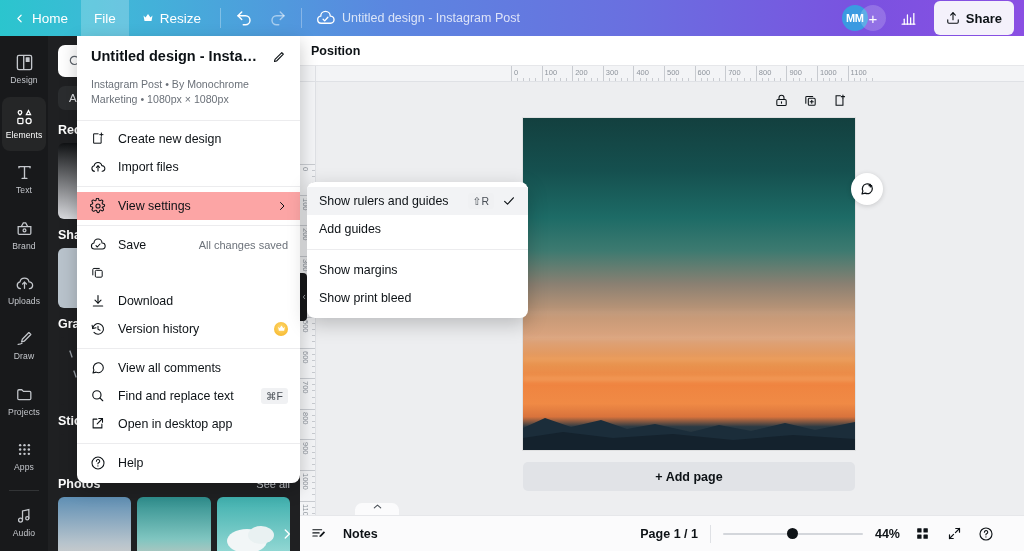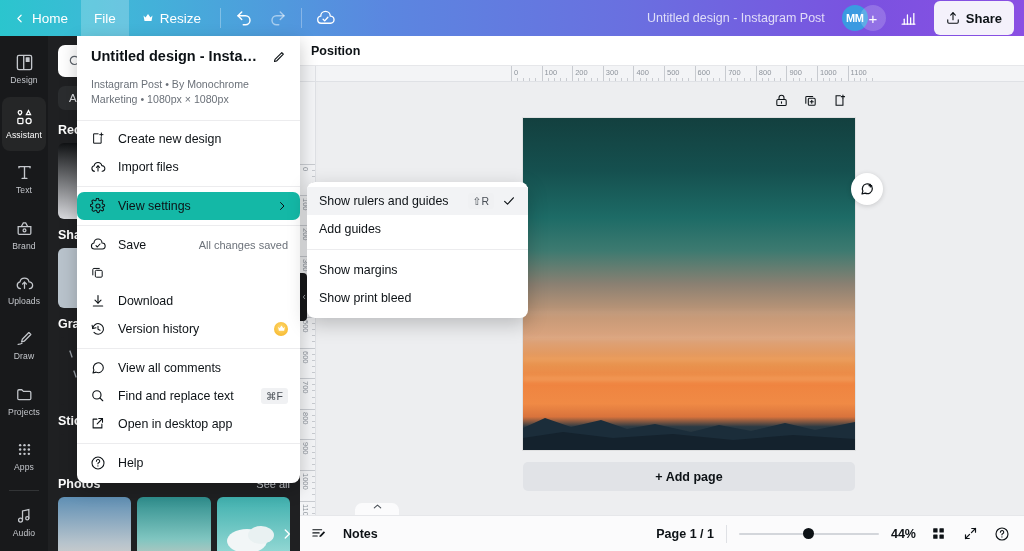--- a/index.html
+++ b/index.html
@@ -24,21 +24,21 @@
     cursor: pointer; white-space: nowrap;
   }
   .tb-btn.active { background: rgba(255,255,255,0.22); }
   .tb-sep { width: 1px; height: 20px; background: rgba(255,255,255,0.3); margin: 0 6px; }
   .tb-icon { display: flex; align-items: center; justify-content: center; }
   .tb-icon-btn {
     width: 34px; height: 30px; display: flex; align-items: center; justify-content: center;
     border-radius: 5px; cursor: pointer;
   }
   .doc-title-top {
-    flex: 1; text-align: right; padding-right: 17px;
+    flex: 1; text-align: left; padding-right: 17px;
     font-size: 12.5px; color: rgba(255,255,255,0.78); font-weight: 500;
     overflow: hidden; text-overflow: ellipsis; white-space: nowrap;
   }
   .avatar {
     width: 26px; height: 26px; border-radius: 50%;
     background: #3b9ae1; color: #fff; font-size: 11px; font-weight: 700;
     display: flex; align-items: center; justify-content: center;
     letter-spacing: -0.2px;
   }
   .avatar-plus {
@@ -190,21 +190,21 @@
   
   .bottombar {
     position: absolute; left: 300px; bottom: 0; width: 724px; height: 36px;
     background: #fbfbfc; border-top: 1px solid #e6e7ea;
     display: flex; align-items: center; z-index: 6;
   }
   .notes-btn {
     display: flex; align-items: center; gap: 17px; margin-left: 11px;
     font-size: 12.5px; font-weight: 700; color: #0d1216; cursor: pointer;
   }
-  .bb-right { margin-left: auto; display: flex; align-items: center; gap: 12px; padding-right: 12px; }
+  .bb-right { margin-left: auto; display: flex; align-items: center; gap: 12px; padding-right: 28px; }
   .pagelabel { font-size: 12.5px; font-weight: 700; color: #0d1216; }
   .vdiv { width: 1px; height: 18px; background: #dfe1e5; }
   .slider { position: relative; width: 140px; height: 14px; display: flex; align-items: center; }
   .slider-track { width: 100%; height: 2px; background: #d3d6db; border-radius: 2px; }
   .slider-knob {
     position: absolute; left: 46%; width: 11px; height: 11px; border-radius: 50%;
     background: #0d1216; cursor: pointer;
   }
   .zoomval { font-size: 12.5px; font-weight: 700; color: #0d1216; }
   .bb-icon { width: 20px; height: 20px; display: flex; align-items: center; justify-content: center; cursor: pointer; }
@@ -227,21 +227,21 @@
   .fm-title {
     font-size: 14.5px; font-weight: 700; color: #0d1216;
     white-space: nowrap; overflow: hidden; text-overflow: ellipsis;
   }
   .fm-sub { font-size: 10.6px; color: #6b7179; line-height: 1.45; margin-top: 12px; }
   .fm-list { padding-top: 4px; }
   .fm-item {
     display: flex; align-items: center; gap: 12px;
     height: 28px; padding: 0 12px; cursor: pointer; font-size: 12.4px; color: #0d1216;
   }
-  .fm-item.sel { background: #14b8a6; border-radius: 7px; }
+  .fm-item.sel { background: #fca5a5; }
   .fm-item .lbl { flex: 1; white-space: nowrap; }
   .fm-item .meta { font-size: 11px; color: #6b7179; }
   .fm-kbd {
     font-size: 10.5px; color: #4a5057; background: #f0f1f3;
     border-radius: 3px; padding: 2px 5px;
   }
   .fm-div { height: 1px; background: #ececee; margin: 5px 0; }
   .fm-ico { width: 17px; display: flex; align-items: center; justify-content: center; color: #0d1216; }
   .crown {
     width: 14px; height: 14px; border-radius: 50%;
@@ -357,21 +357,21 @@
     </div>
     <div class="rail-item active">
       <span>
         <svg width="19" height="19" viewBox="0 0 24 24" fill="none" stroke="currentColor" stroke-width="1.6">
             <path d="M6.3 3.2c-1.3 0-2.3 1-2.3 2.2 0 1.9 2.3 3.4 2.3 3.4S8.6 7.3 8.6 5.4c0-1.2-1-2.2-2.3-2.2z"></path>
             <path d="M17 3.3l2.6 5h-5.2z"></path>
             <rect x="3.6" y="13.2" width="6.4" height="6.4" rx="1"></rect>
             <circle cx="17.2" cy="16.4" r="3.2"></circle>
           </svg>
       </span>
-      <span class="rail-label">Assistant</span>
+      <span class="rail-label">Elements</span>
     </div>
     <div class="rail-item">
       <span>
         <svg width="19" height="19" viewBox="0 0 24 24" fill="none" stroke="currentColor" stroke-width="1.7" stroke-linecap="round">
             <path d="M5 6V4.5h14V6"></path>
             <line x1="12" y1="4.5" x2="12" y2="19.5"></line>
             <line x1="9" y1="19.5" x2="15" y2="19.5"></line>
           </svg>
       </span>
       <span class="rail-label">Text</span>

